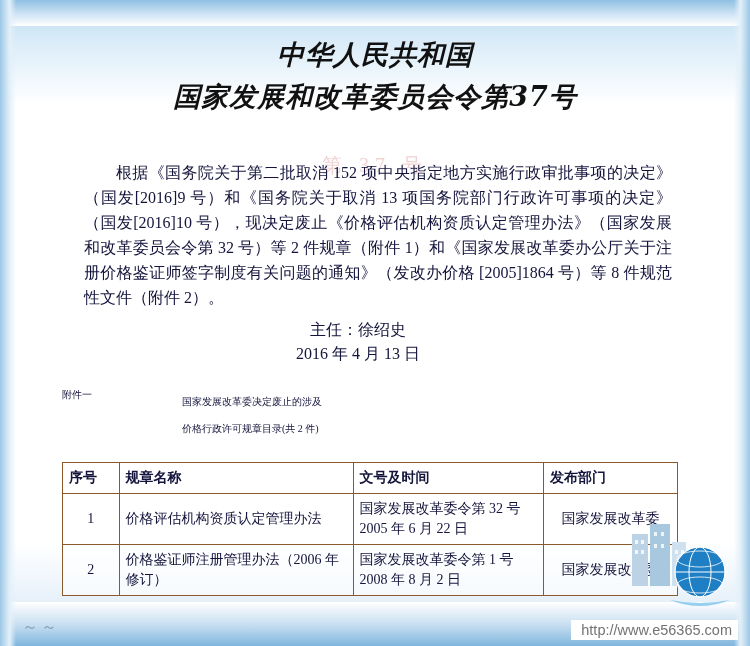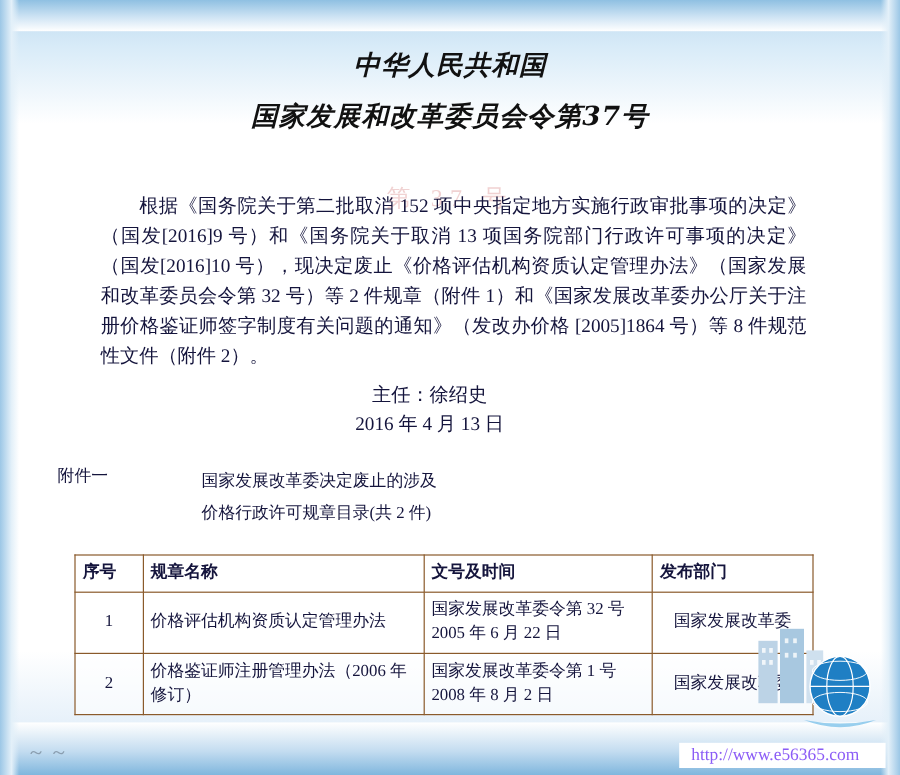--- a/index.html
+++ b/index.html
@@ -53,21 +53,21 @@
     top: 34px;
     left: 0;
     right: 0;
     text-align: center;
     z-index: 5;
   }
   .title-line {
     font-family: "DejaVu Serif", "Liberation Serif", serif;
     font-weight: bold;
     font-style: italic;
-    font-size: 22px;
+    font-size: 27px;
     line-height: 42px;
     color: #111111;
     letter-spacing: 1px;
   }
 
   .watermark-top {
     position: absolute;
     top: 152px;
     left: 0;
     right: 0;
@@ -105,23 +105,23 @@
     text-align: center;
     padding-right: 40px;
   }
   .sign-line {
     line-height: 24px;
   }
 
   .attach-row {
     position: absolute;
     top: 388px;
-    left: 48px;
+    left: 62px;
     width: 610px;
-    font-size: 14px;
+    font-size: 10px;
     color: #14143c;
     z-index: 4;
   }
   .attach-label {
     position: absolute;
     left: 0;
     top: 0;
     white-space: nowrap;
   }
   .attach-title {
@@ -154,24 +154,24 @@
   .col-no { width: 46px; text-align: center; }
   .col-name { width: 236px; }
   .col-doc { width: 190px; }
   .col-dept { width: 130px; text-align: center; }
 
   .footer-url {
     position: absolute;
     right: 12px;
     bottom: 6px;
     background: #ffffff;
-    color: #8b5cf6;
-    font-family: Liberation Serif, serif;
+    color: #737373;
+    font-family: Liberation Sans, sans-serif;
     font-size: 14.5px;
-    padding: 2px 22px 2px 10px;
+    padding: 2px 6px 2px 10px;
     z-index: 8;
   }
 
   .logo-art {
     position: absolute;
     right: 14px;
     bottom: 30px;
     width: 110px;
     height: 100px;
     z-index: 6;

